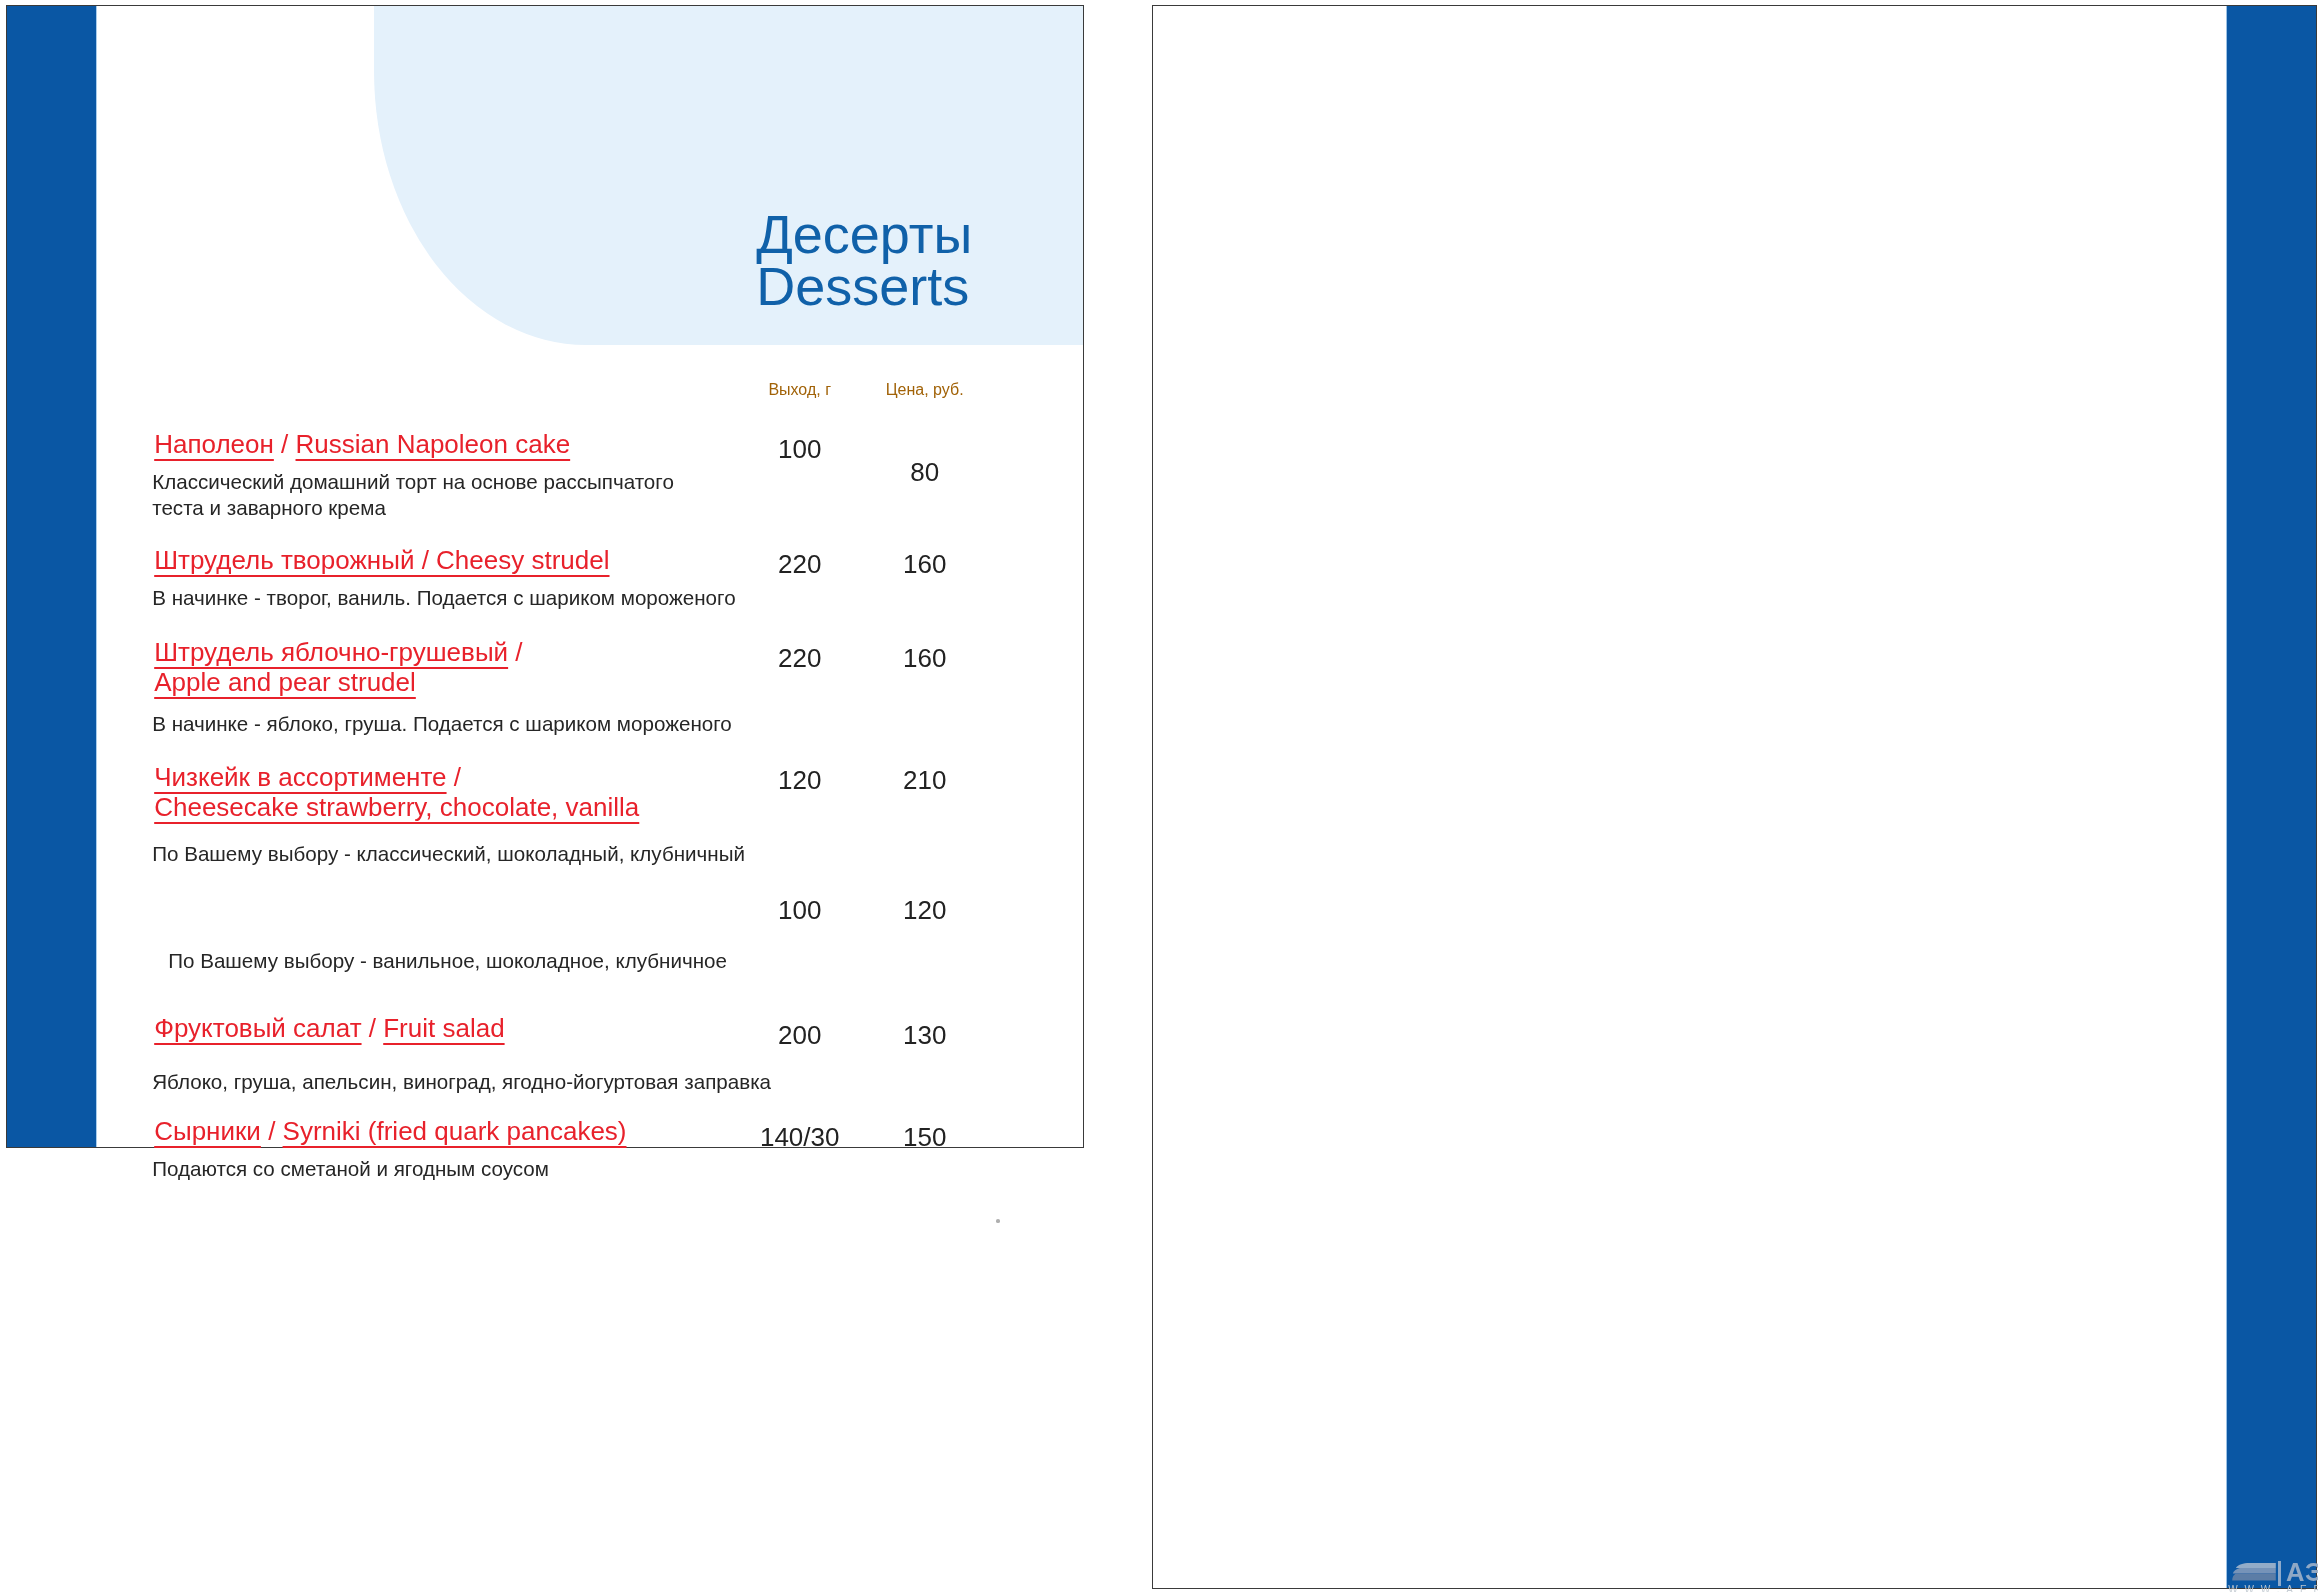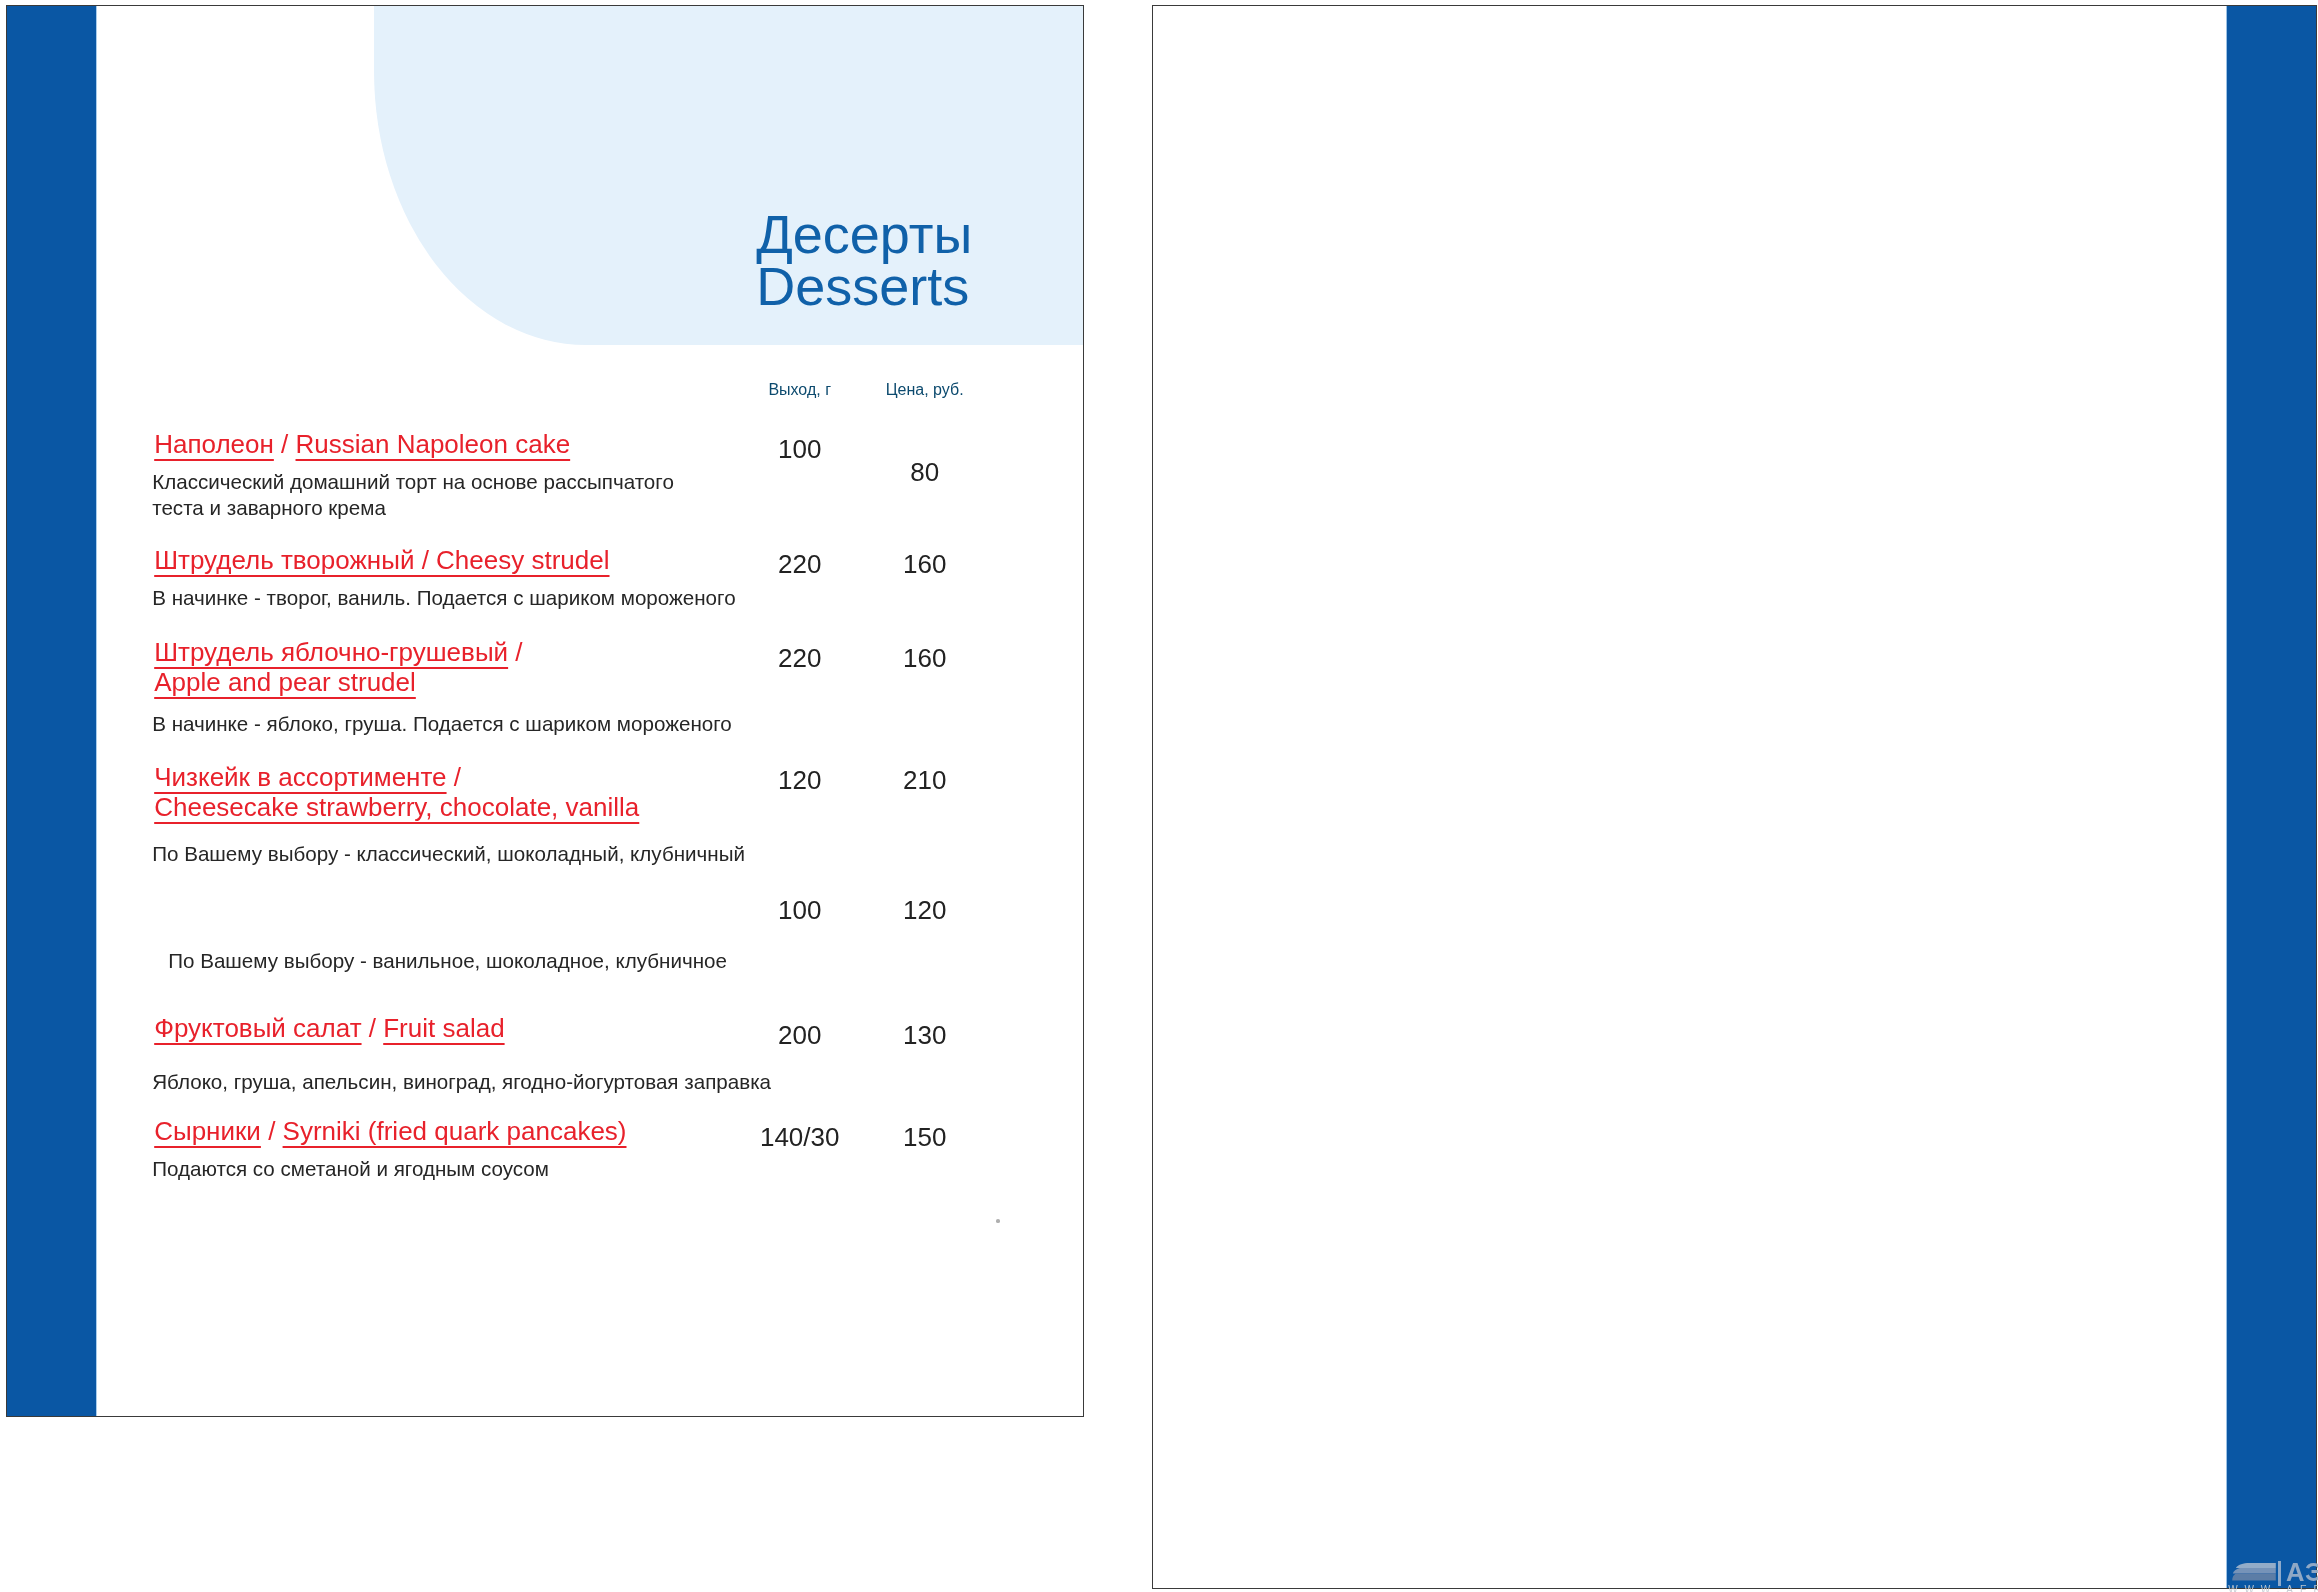--- a/index.html
+++ b/index.html
@@ -4,38 +4,38 @@
 <style>
   html,body{margin:0;padding:0;}
   body{
     width:2319px;height:1592px;position:relative;overflow:hidden;
     background:#ffffff;
     font-family:"Liberation Sans", sans-serif;
   }
   .page{
     position:absolute;background:#ffffff;border:1.9px solid #3a3a3a;box-sizing:border-box;
   }
-  .page-left{left:6.2px;top:5px;width:1078px;height:1412px;}
+  .page-left{left:6.2px;top:5px;width:1078px;height:1143px;}
   .page-right{left:1152px;top:5px;width:1165px;height:1584px;}
   .accent-bar{
     position:absolute;top:0;bottom:0;width:89px;background:#0a57a4;
   }
   .bar-left{left:0;border-right:1.9px solid #a9cdec;}
   .bar-right{right:0;border-left:1.2px solid #9cc2e5;}
   .corner-shape{
     position:absolute;top:0;right:0;left:367px;height:339px;
     background:#e4f1fb;border-bottom-left-radius:212px 274px;
   }
   .page-title{
     position:absolute;left:749px;top:202px;
     color:#1061a9;font-size:54px;line-height:52px;letter-spacing:0;
   }
   .col-header{
     position:absolute;top:375px;width:137px;text-align:center;
-    font-size:16px;color:#0c4a6e;
+    font-size:16px;color:#a16207;
   }
   .col-portion{left:724px;}
   .col-price{left:849px;}
   .item-title{
     position:absolute;left:147px;color:#e8212b;font-size:26px;line-height:30px;white-space:nowrap;
   }
   .item-title .u{
     text-decoration:underline;text-decoration-thickness:1.9px;text-underline-offset:5.6px;
   }
   .item-portion,.item-price{

